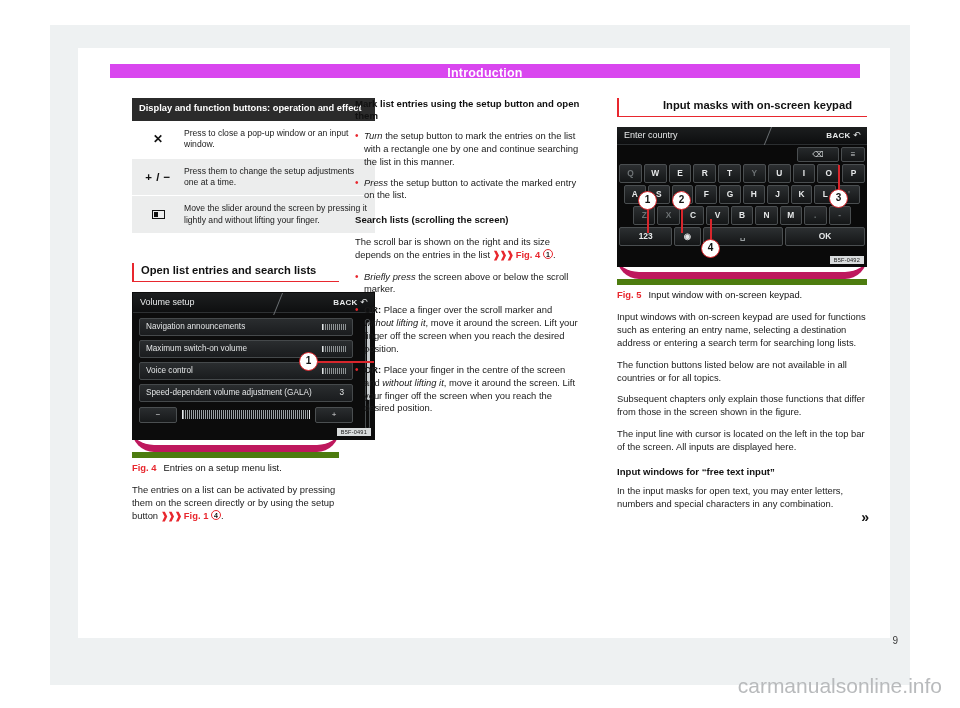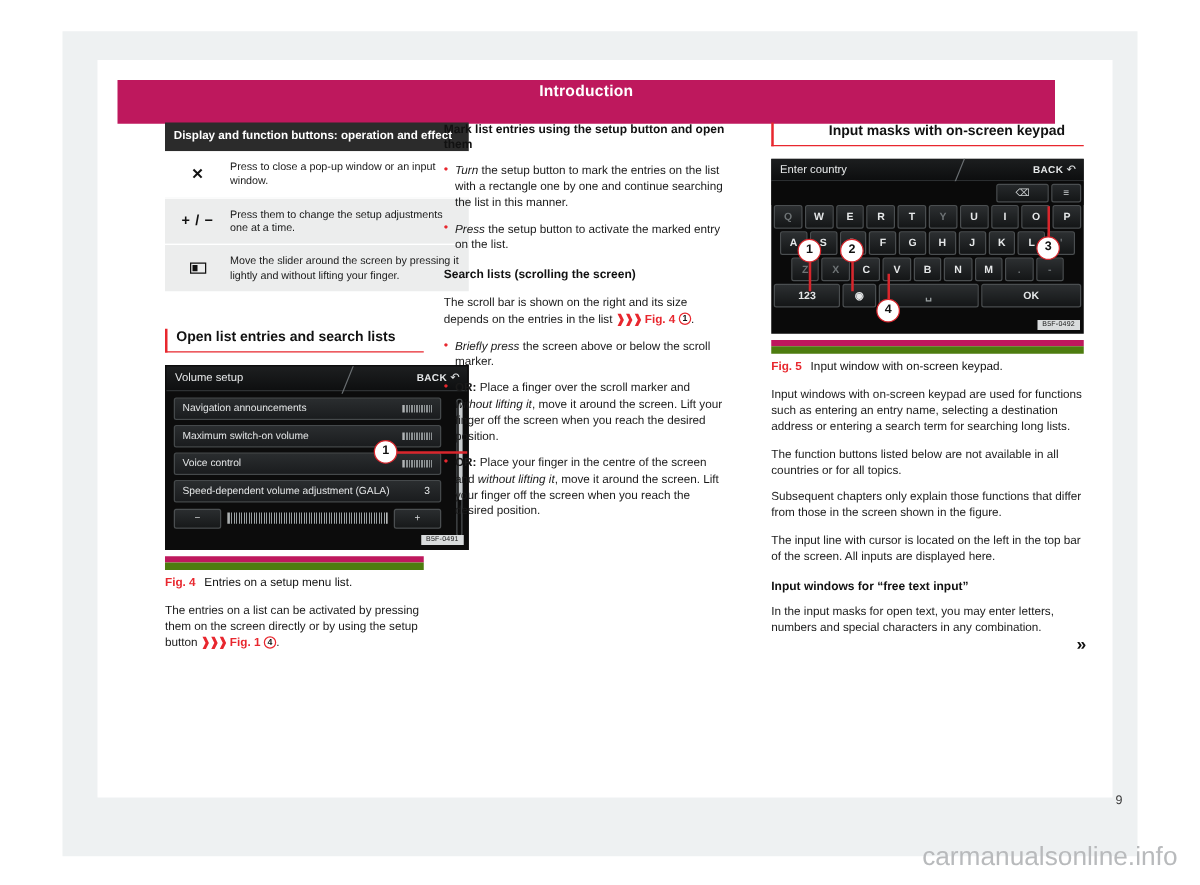--- a/index.html
+++ b/index.html
@@ -18,23 +18,23 @@
   }
   
   .paper {
     position: absolute; left: 78px; top: 48px;
     width: 812px; height: 590px;
     background: #ffffff;
   }
 
   
   .header-bar {
-    position: absolute; left: 94px; top: 64px;
-    width: 750px; height: 35px;
-    background: #be185d;
+    position: absolute; left: 110px; top: 64px;
+    width: 750px; height: 14px;
+    background: #d946ef;
     color: #ffffff;
     font-size: 12.5px; font-weight: bold;
     text-align: center;
     line-height: 19px;
     letter-spacing: .2px;
   }
 
   
   .col { position: absolute; top: 98px; width: 243px; }
   .col-1 { left: 96px; padding-left: 36px; }
@@ -165,21 +165,21 @@
     font-size: 5.6px; letter-spacing: .2px;
     padding: 1px 4px; font-family: "Liberation Sans", sans-serif;
   }
   .fig-caption {
     border-top: 6px solid #4d7c0f;
     padding-top: 4px; margin-top: 0;
     font-size: 9.4px; color: #111;
     display: flex; gap: 7px; align-items: baseline;
   }
   .fig-caption .lbl { color: #e8272e; font-weight: bold; white-space: nowrap; }
-  .fig-wrap { border-bottom: 5px solid #be185d; padding-bottom: 5px; }
+  .fig-wrap { border-bottom: 7px solid #be185d; padding-bottom: 5px; border-radius: 22px; }
 
   
   p.body {
     font-size: 9.4px; line-height: 1.37; color: #1a1a1a;
     margin-top: 9px; text-align: left;
   }
   p.body.first { margin-top: 11px; }
   h3.sub {
     font-size: 9.6px; font-weight: bold; color: #111;
     margin-top: 12px; line-height: 1.3;

